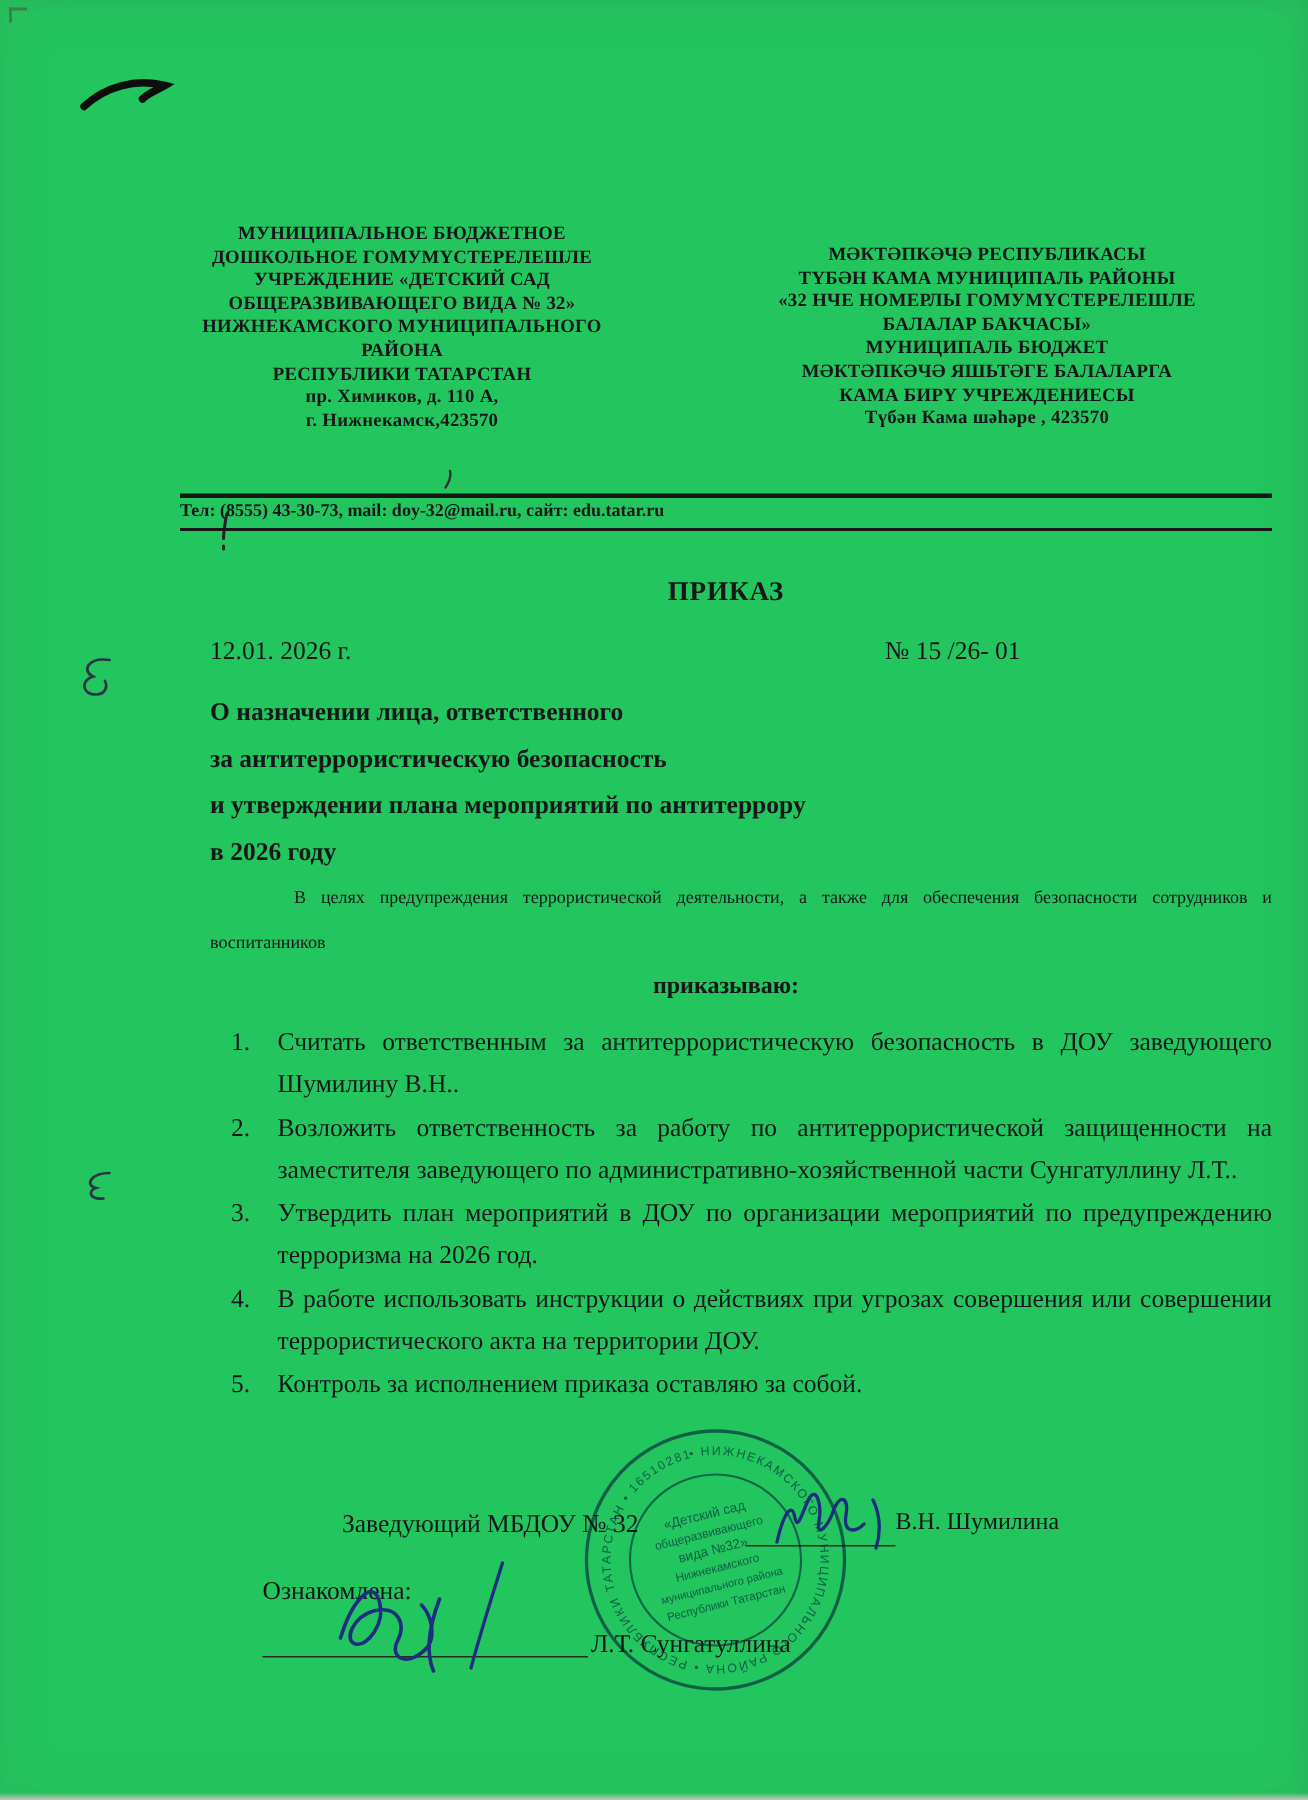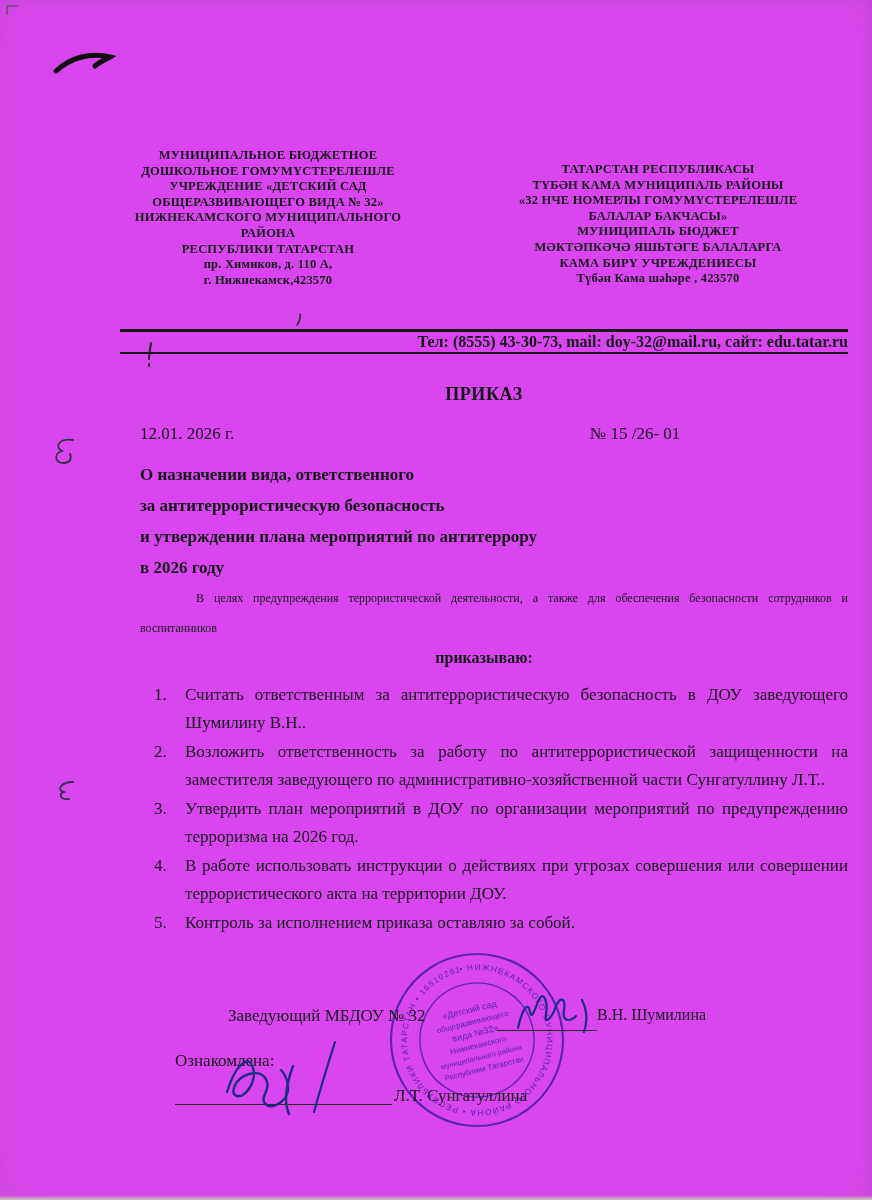--- a/index.html
+++ b/index.html
@@ -1,30 +1,30 @@
 <!DOCTYPE html>
 <html><head>
 <meta charset="utf-8">
 <style>
   html,body{margin:0;padding:0;background:#e9e7e2;}
   .page{
     position:relative;width:872px;height:1200px;margin:0 auto;
-    background:#d946ef;
+    background:#22c55e;
     box-shadow:inset 0 0 40px rgba(120,110,90,.10), inset -4px 0 10px rgba(0,0,0,.05);
     overflow:hidden;
     font-family:"Liberation Serif","DejaVu Serif",serif;
     color:#17171a;
   }
   .hdr{position:absolute;text-align:center;font-weight:700;font-size:12.5px;line-height:15.6px;letter-spacing:.2px;}
   .hdr-left{left:118px;top:148px;width:300px;}
   .hdr-right{left:480px;top:162px;width:356px;}
   .rule{position:absolute;background:#171717;}
   .rule1{left:120px;top:329px;width:728px;height:3px;}
   .rule2{left:120px;top:352px;width:728px;height:2px;}
-  .contact{position:absolute;left:120px;top:333px;width:728px;text-align:right;font-weight:700;font-size:16px;}
+  .contact{position:absolute;left:120px;top:333px;width:728px;text-align:left;font-weight:700;font-size:12px;}
   .title{position:absolute;left:120px;top:384px;width:728px;text-align:center;font-weight:700;font-size:18px;letter-spacing:.6px;}
   .date{position:absolute;left:140px;top:424px;font-size:17px;}
   .number{position:absolute;left:590px;top:424px;font-size:17px;}
   .subject{position:absolute;left:140px;top:459px;font-weight:700;font-size:17px;line-height:31px;}
   .preamble{position:absolute;left:140px;top:583px;width:708px;font-size:12px;line-height:30px;text-indent:56px;text-align:justify;margin:0;}
   .orderword{position:absolute;left:120px;top:649px;width:728px;text-align:center;font-weight:700;font-size:16px;}
   .list{position:absolute;left:148px;top:681px;width:700px;font-size:17px;line-height:28px;}
   .item{position:relative;padding-left:37px;text-align:justify;margin-bottom:1px;}
   .item .num{position:absolute;left:6px;top:0;}
   .sig-label{position:absolute;left:228px;top:1006px;font-size:17px;}
@@ -68,41 +68,41 @@
     <div>МУНИЦИПАЛЬНОЕ БЮДЖЕТНОЕ</div>
     <div>ДОШКОЛЬНОЕ ГОМУМҮСТЕРЕЛЕШЛЕ</div>
     <div>УЧРЕЖДЕНИЕ «ДЕТСКИЙ САД</div>
     <div>ОБЩЕРАЗВИВАЮЩЕГО ВИДА  № 32»</div>
     <div>НИЖНЕКАМСКОГО МУНИЦИПАЛЬНОГО РАЙОНА</div>
     <div>РЕСПУБЛИКИ  ТАТАРСТАН</div>
     <div>пр. Химиков, д.  110 А,</div>
     <div>г. Нижнекамск,423570</div>
   </div>
   <div class="hdr hdr-right">
-    <div>ТАТАРСТАН РЕСПУБЛИКАСЫ</div>
+    <div>МӘКТӘПКӘЧӘ РЕСПУБЛИКАСЫ</div>
     <div>ТҮБӘН КАМА МУНИЦИПАЛЬ РАЙОНЫ</div>
     <div>«32 НЧЕ НОМЕРЛЫ ГОМУМҮСТЕРЕЛЕШЛЕ</div>
     <div>БАЛАЛАР БАКЧАСЫ»</div>
     <div>МУНИЦИПАЛЬ БЮДЖЕТ</div>
     <div>МӘКТӘПКӘЧӘ ЯШЬТӘГЕ БАЛАЛАРГА</div>
     <div>КАМА БИРҮ УЧРЕЖДЕНИЕСЫ</div>
     <div>Түбән Кама шәһәре , 423570</div>
   </div>
 
   <div class="rule rule1"></div>
   <div class="contact">Тел: (8555) 43-30-73, mail: doy-32@mail.ru, сайт: edu.tatar.ru</div>
   <div class="rule rule2"></div>
 
   <div class="title">ПРИКАЗ</div>
 
   <div class="date">12.01. 2026 г.</div>
   <div class="number">№  15 /26- 01</div>
 
   <div class="subject">
-    <div>О назначении вида, ответственного</div>
+    <div>О назначении лица, ответственного</div>
     <div>за антитеррористическую безопасность</div>
     <div>и утверждении плана мероприятий по антитеррору</div>
     <div>в 2026 году</div>
   </div>
 
   <p class="preamble">В целях предупреждения террористической деятельности, а также для обеспечения безопасности сотрудников и воспитанников</p>
 
   <div class="orderword">приказываю:</div>
 
   <div class="list">

